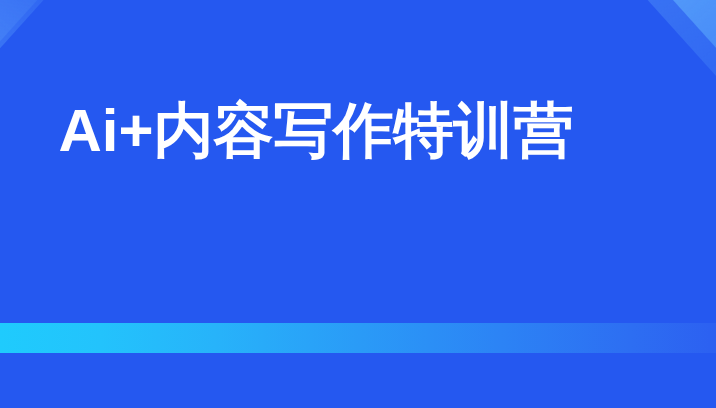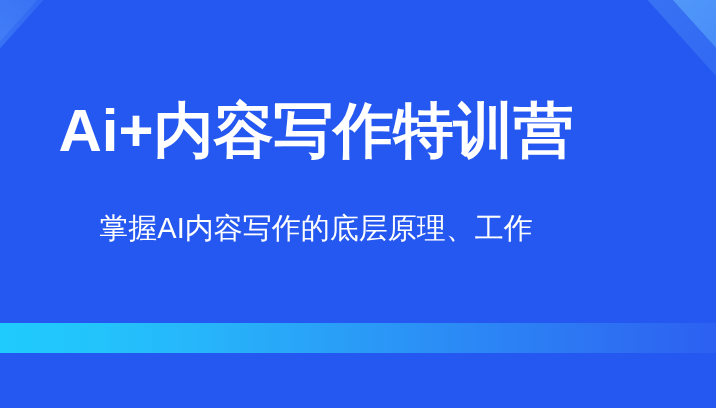--- a/index.html
+++ b/index.html
@@ -147,17 +147,16 @@
   <div class="streak streak-tl2"></div>
   <div class="streak streak-tr"></div>
   <div class="streak streak-tr2"></div>
 
   <div class="accent-band"></div>
 
   <div class="content">
     <div class="title">Ai+内容写作特训营</div>
 
     <div class="subtitle">
-      <span class="subtitle-line">掌握AI内容写作的底层原理、工作</span>
     </div>
   </div>
 
 </div>
 
 </body></html>

